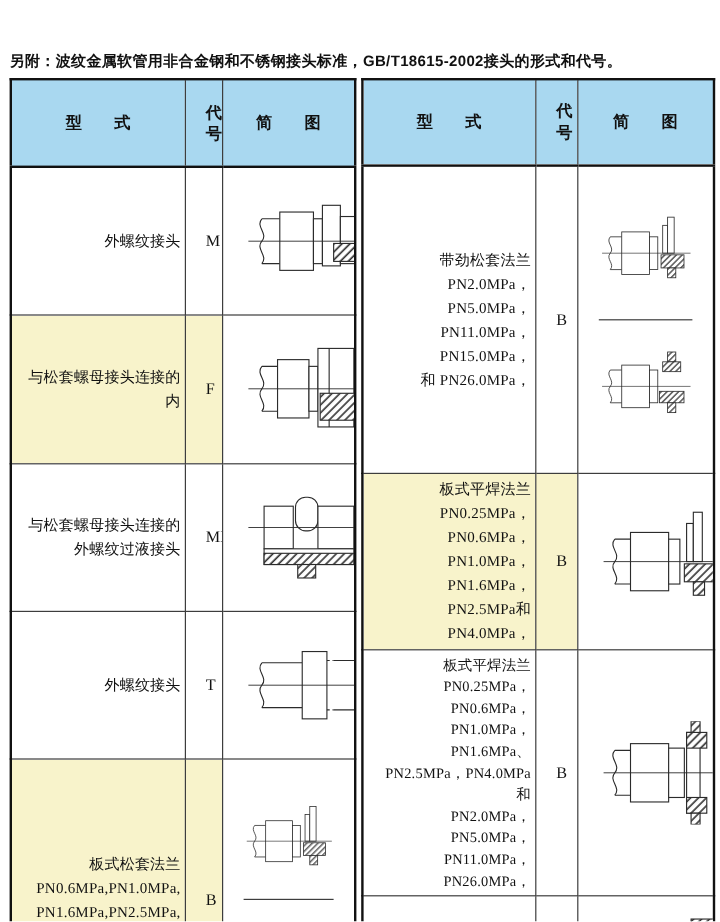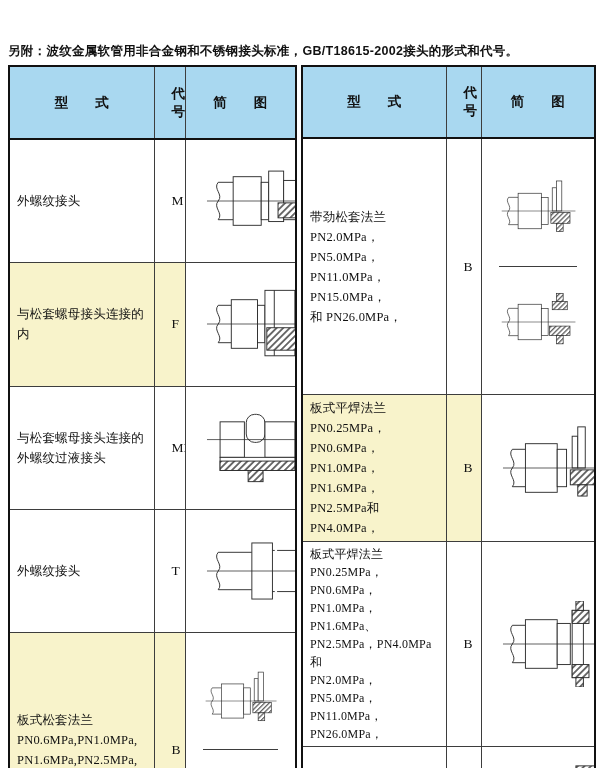--- a/index.html
+++ b/index.html
@@ -7,21 +7,21 @@
         font-family:"Liberation Serif", serif;color:#111;}
   #title{font-family:"Liberation Sans", sans-serif;font-weight:bold;font-size:12.5px;
          padding:8px 18px 5px 8px;letter-spacing:.3px;margin-top:35px;}
   #tables{display:flex;gap:4px;margin:0 6px 0 8px;}
   table{border-collapse:collapse;table-layout:fixed;border:2px solid #111;background:#fff;}
   td,th{border:1px solid #3d3d3d;padding:17px;overflow:hidden;}
   th{background:var(--header-bg,#a9d8f0);font-weight:bold;font-size:13.5px;text-align:center;}
   tr.hdr{height:37px;}
   tr.hdr th{border-bottom:2px solid #111;}
   .type-cell{padding:3px 3px 3px 7px;font-size:12.5px;line-height:1.6;
-             white-space:pre-line;vertical-align:middle;letter-spacing:.2px;}
+             white-space:pre-line;vertical-align:middle;letter-spacing:.2px;text-align:right;}
   .code-cell{text-align:center;vertical-align:middle;font-size:13.5px;}
   .diag-cell{vertical-align:middle;text-align:center;background:#fff;}
   .hl{background:var(--hl-bg,#f8f3cb);}
   .dg{display:block;margin:0 auto;width:108px;height:86px;}
   .split{display:flex;flex-direction:column;}
   .split-l{height:196px;} .split-r{height:221px;}
   .sub{flex:1;display:flex;align-items:center;justify-content:center;}
   .sub + .sub{border-top:1px solid #3d3d3d;}
   
   .Lr1{height:92px}.Lr2{height:103px}.Lr3{height:96px}.Lr4{height:99px}.Lr5{height:97px}.Lr6{height:198px}

